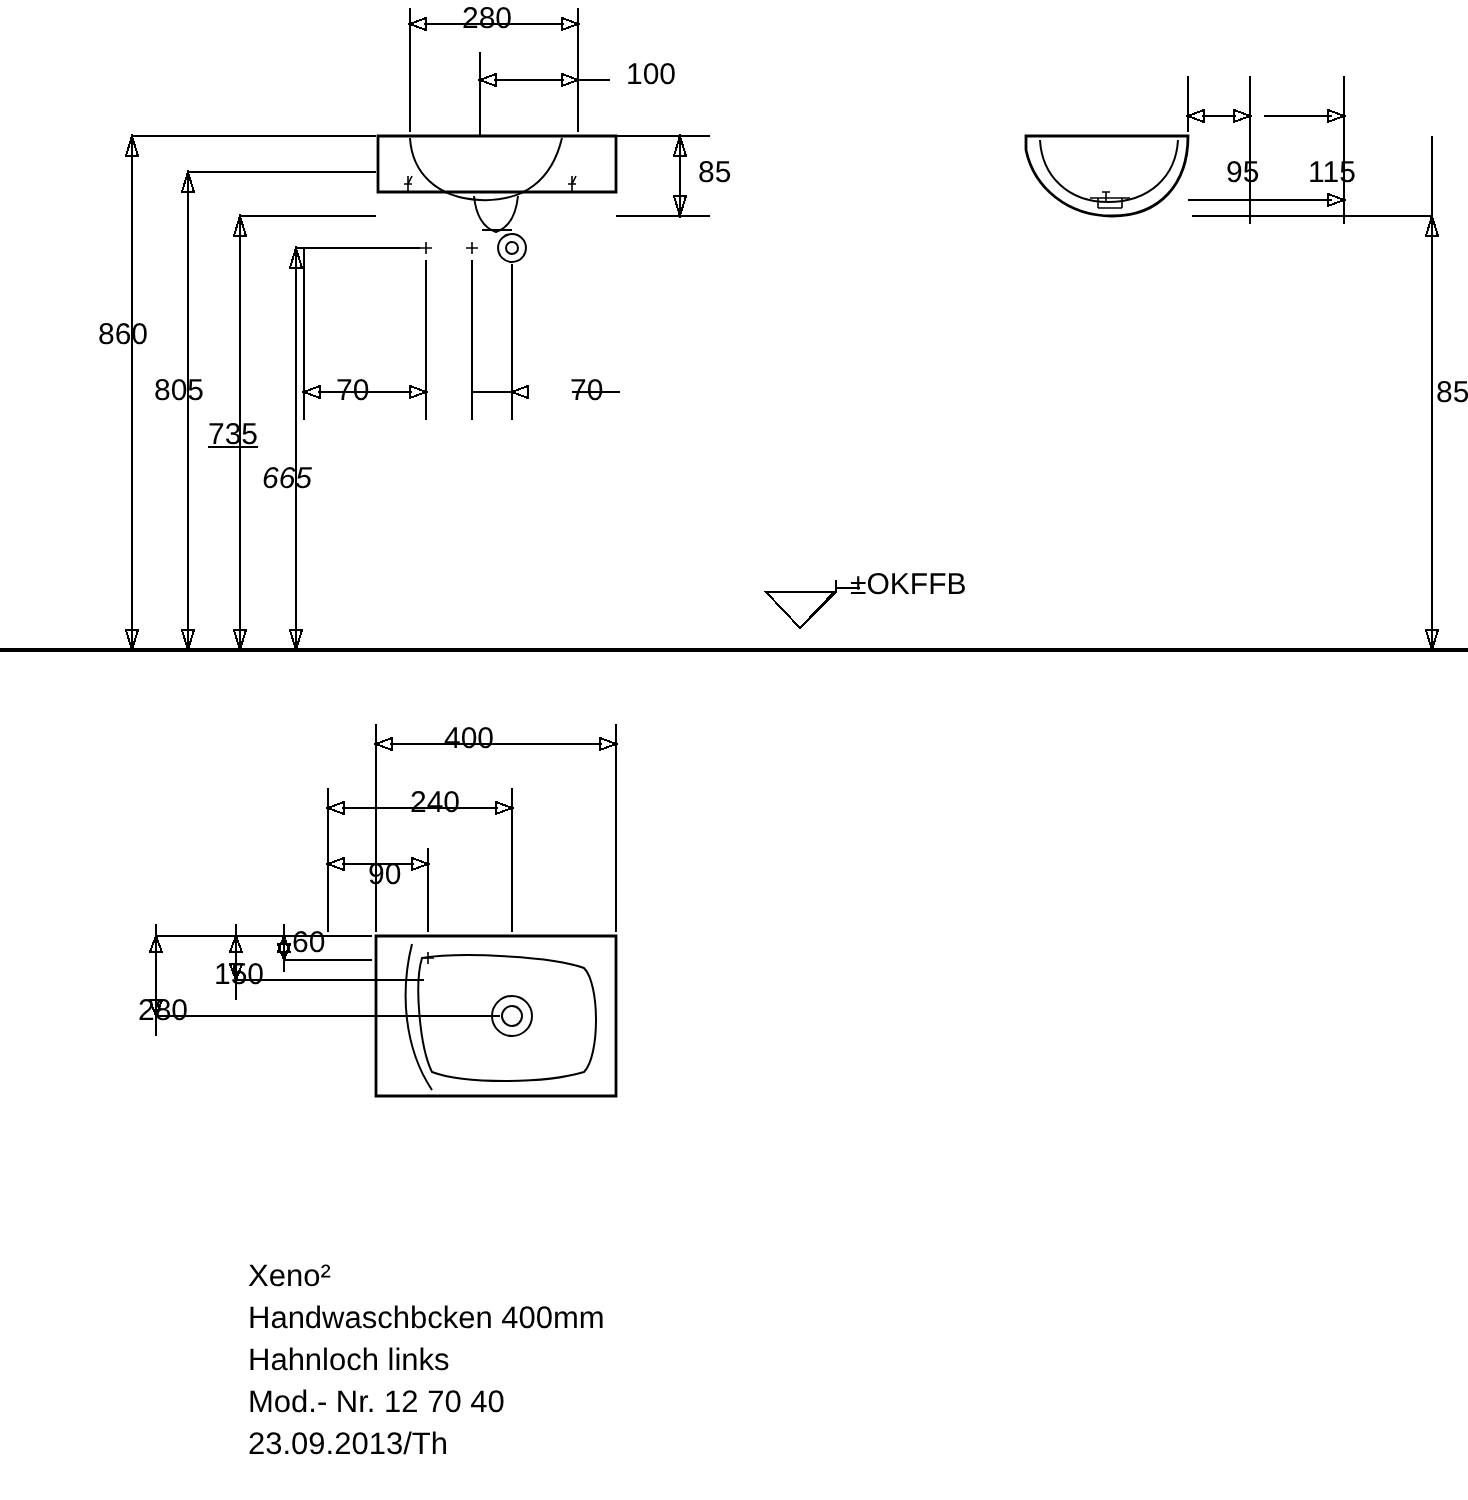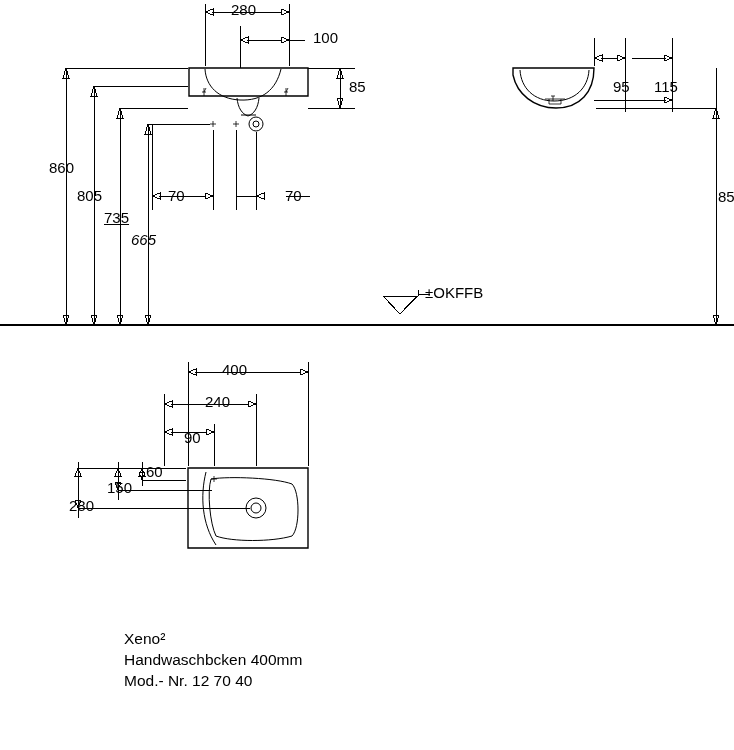--- a/index.html
+++ b/index.html
@@ -288,16 +288,18 @@
   <div class="dimtext" style="left:222px; top:362px;">400</div>
   <div class="dimtext" style="left:205px; top:394px;">240</div>
   <div class="dimtext" style="left:184px; top:430px;">90</div>
   <div class="dimtext" style="left:146px; top:464px;">60</div>
   <div class="dimtext" style="left:107px; top:480px;">150</div>
   <div class="dimtext" style="left:69px;  top:498px;">280</div>
 
   <div class="captionblock">
     <div>Xeno²</div>
     <div>Handwaschbcken 400mm</div>
+    <div>Hahnloch links</div>
     <div>Mod.- Nr. 12 70 40</div>
+    <div>23.09.2013/Th</div>
   </div>
 
 </div>
 
 </body></html>

